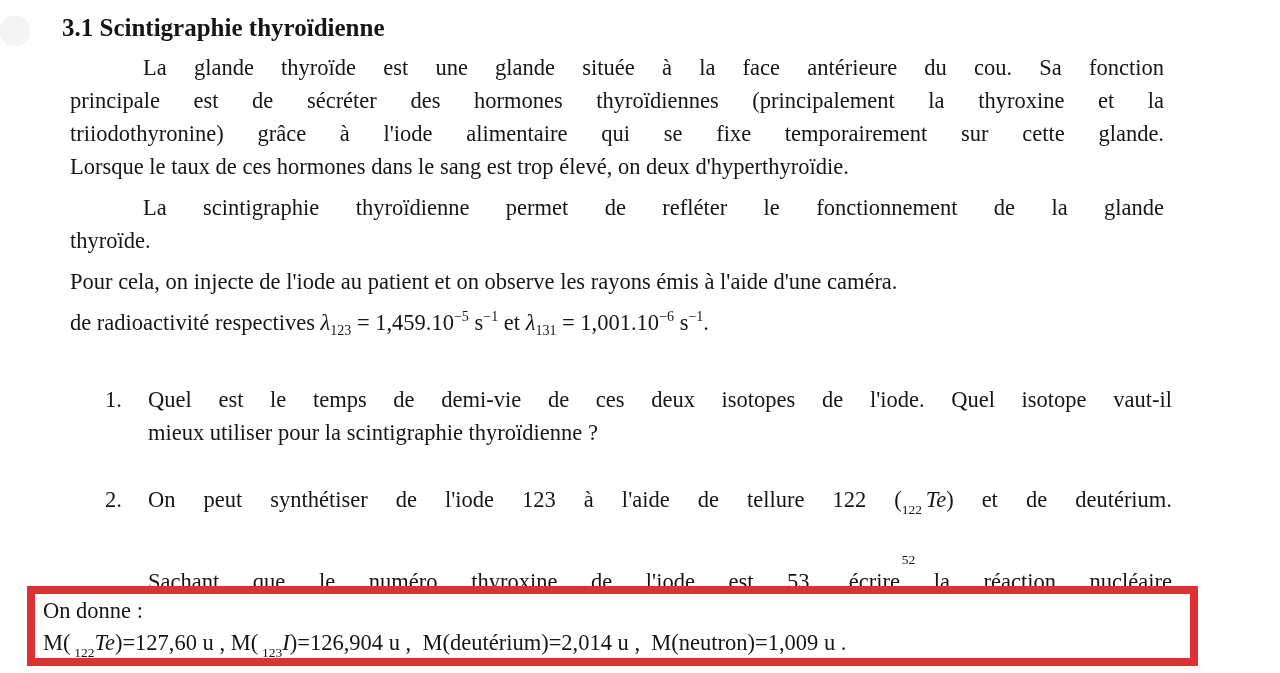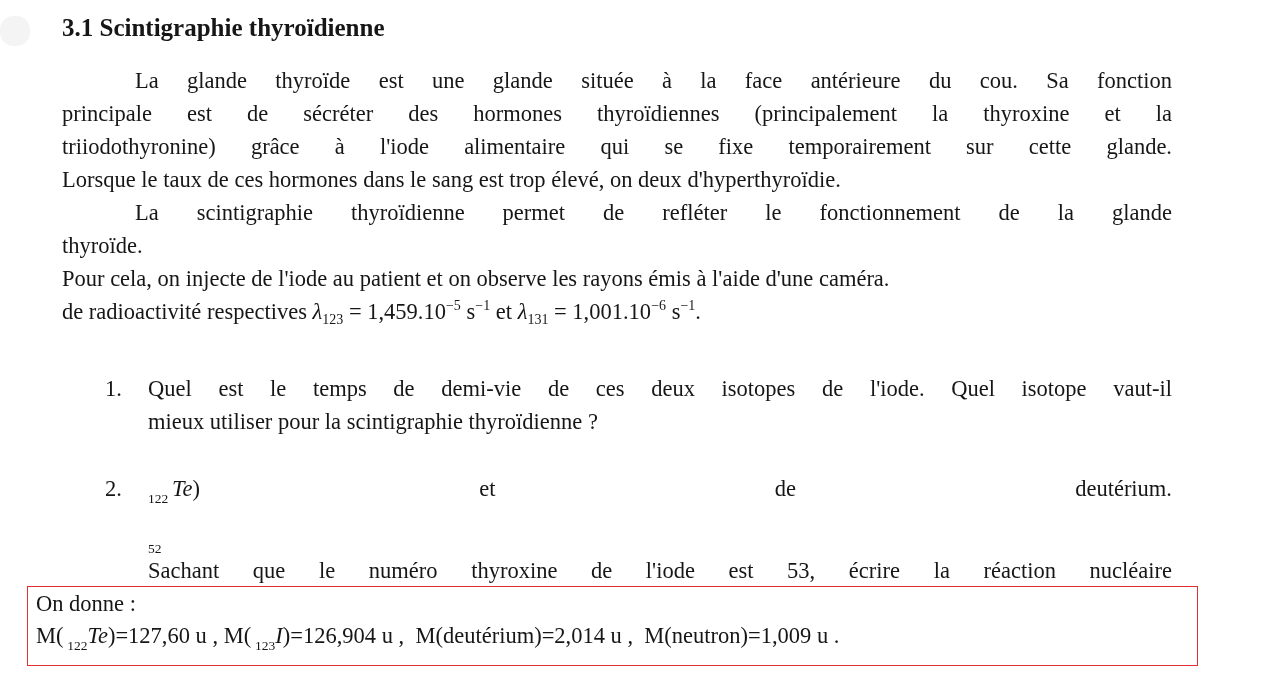--- a/index.html
+++ b/index.html
@@ -1,34 +1,34 @@
 <!DOCTYPE html>
 <html><head>
 <meta charset="utf-8">
 <style>
   html,body{margin:0;padding:0;}
   body{width:1280px;height:673px;background:#ffffff;overflow:hidden;}
   .page{position:relative;width:1280px;height:673px;font-family:"Liberation Serif",serif;color:#161616;background:#ffffff;}
   .content{padding:13px 108px 0 62px;}
-  .title{font-size:25px;line-height:30px;font-weight:bold;margin:0 0 21px 0;}
-  .para{margin:0;}
+  .title{font-size:25px;line-height:30px;font-weight:bold;margin:0 0 8px 0;}
+  .para{margin:8px;}
   .line{font-size:22.5px;line-height:33px;text-align:justify;text-align-last:left;}
   .line.just{text-align-last:justify;}
   .line.indent{padding-left:73px;}
   #questions{margin-top:44px;margin-left:43px;}
   .q-row{display:flex;}
   .q-row + .q-row{margin-top:34px;}
   .q-num{flex:none;width:43px;font-size:22.5px;line-height:33px;}
   .q-body{flex:1;min-width:0;}
   .sup{font-size:14px;line-height:0;vertical-align:9px;}
   .sub{font-size:14px;line-height:0;vertical-align:-5px;}
   .it{font-style:italic;}
   .stack{display:inline-flex;flex-direction:column;vertical-align:-7px;font-size:13.5px;line-height:11.5px;text-align:right;width:24px;gap:38px;}
   .stack span{display:block;}
-  .given-box{position:absolute;left:27px;top:586px;width:1171px;height:80px;box-sizing:border-box;border:1px solid #a3a3a3;padding:1px 4px 0 8px;background:#ffffff;}
+  .given-box{position:absolute;left:27px;top:586px;width:1171px;height:80px;box-sizing:border-box;border:8px solid #a3a3a3;padding:1px 4px 0 8px;background:#ffffff;}
   .gline{font-size:22.5px;line-height:32px;text-align:left;}
   .artifact{position:absolute;left:0;top:16px;width:30px;height:30px;background:#b9b9b9;opacity:.16;border-radius:45%;}
 </style>
 </head>
 <body>
 
 <div class="page">
   <div class="artifact"></div>
   <div class="content">
     <h1 class="title">3.1 Scintigraphie thyroïdienne</h1>
@@ -54,21 +54,21 @@
         <div class="q-row">
           <div class="q-num">1.</div>
           <div class="q-body">
             <div class="line just"><span>Quel est le temps de demi-vie de ces deux isotopes de l'iode. Quel isotope vaut-il</span></div>
             <div class="line"><span>mieux utiliser pour la scintigraphie thyroïdienne ?</span></div>
           </div>
         </div>
         <div class="q-row">
           <div class="q-num">2.</div>
           <div class="q-body">
-            <div class="line just"><span class="stack">
+            <div class="line just"><span>On peut synthétiser de l'iode 123 à l'aide de tellure 122 (</span><span class="stack">
                 <span>122</span>
                 <span>52</span>
               </span><span class="it">Te</span><span>) et de deutérium.</span></div>
             <div class="line just"><span>Sachant que le numéro thyroxine de l'iode est 53, écrire la réaction nucléaire</span></div>
           </div>
         </div>
       </div>
   </div>
   <div class="given-box" id="given-box" style="border-color: rgb(224, 48, 52);">
     <div class="gline" id="given-label">On donne :</div>

